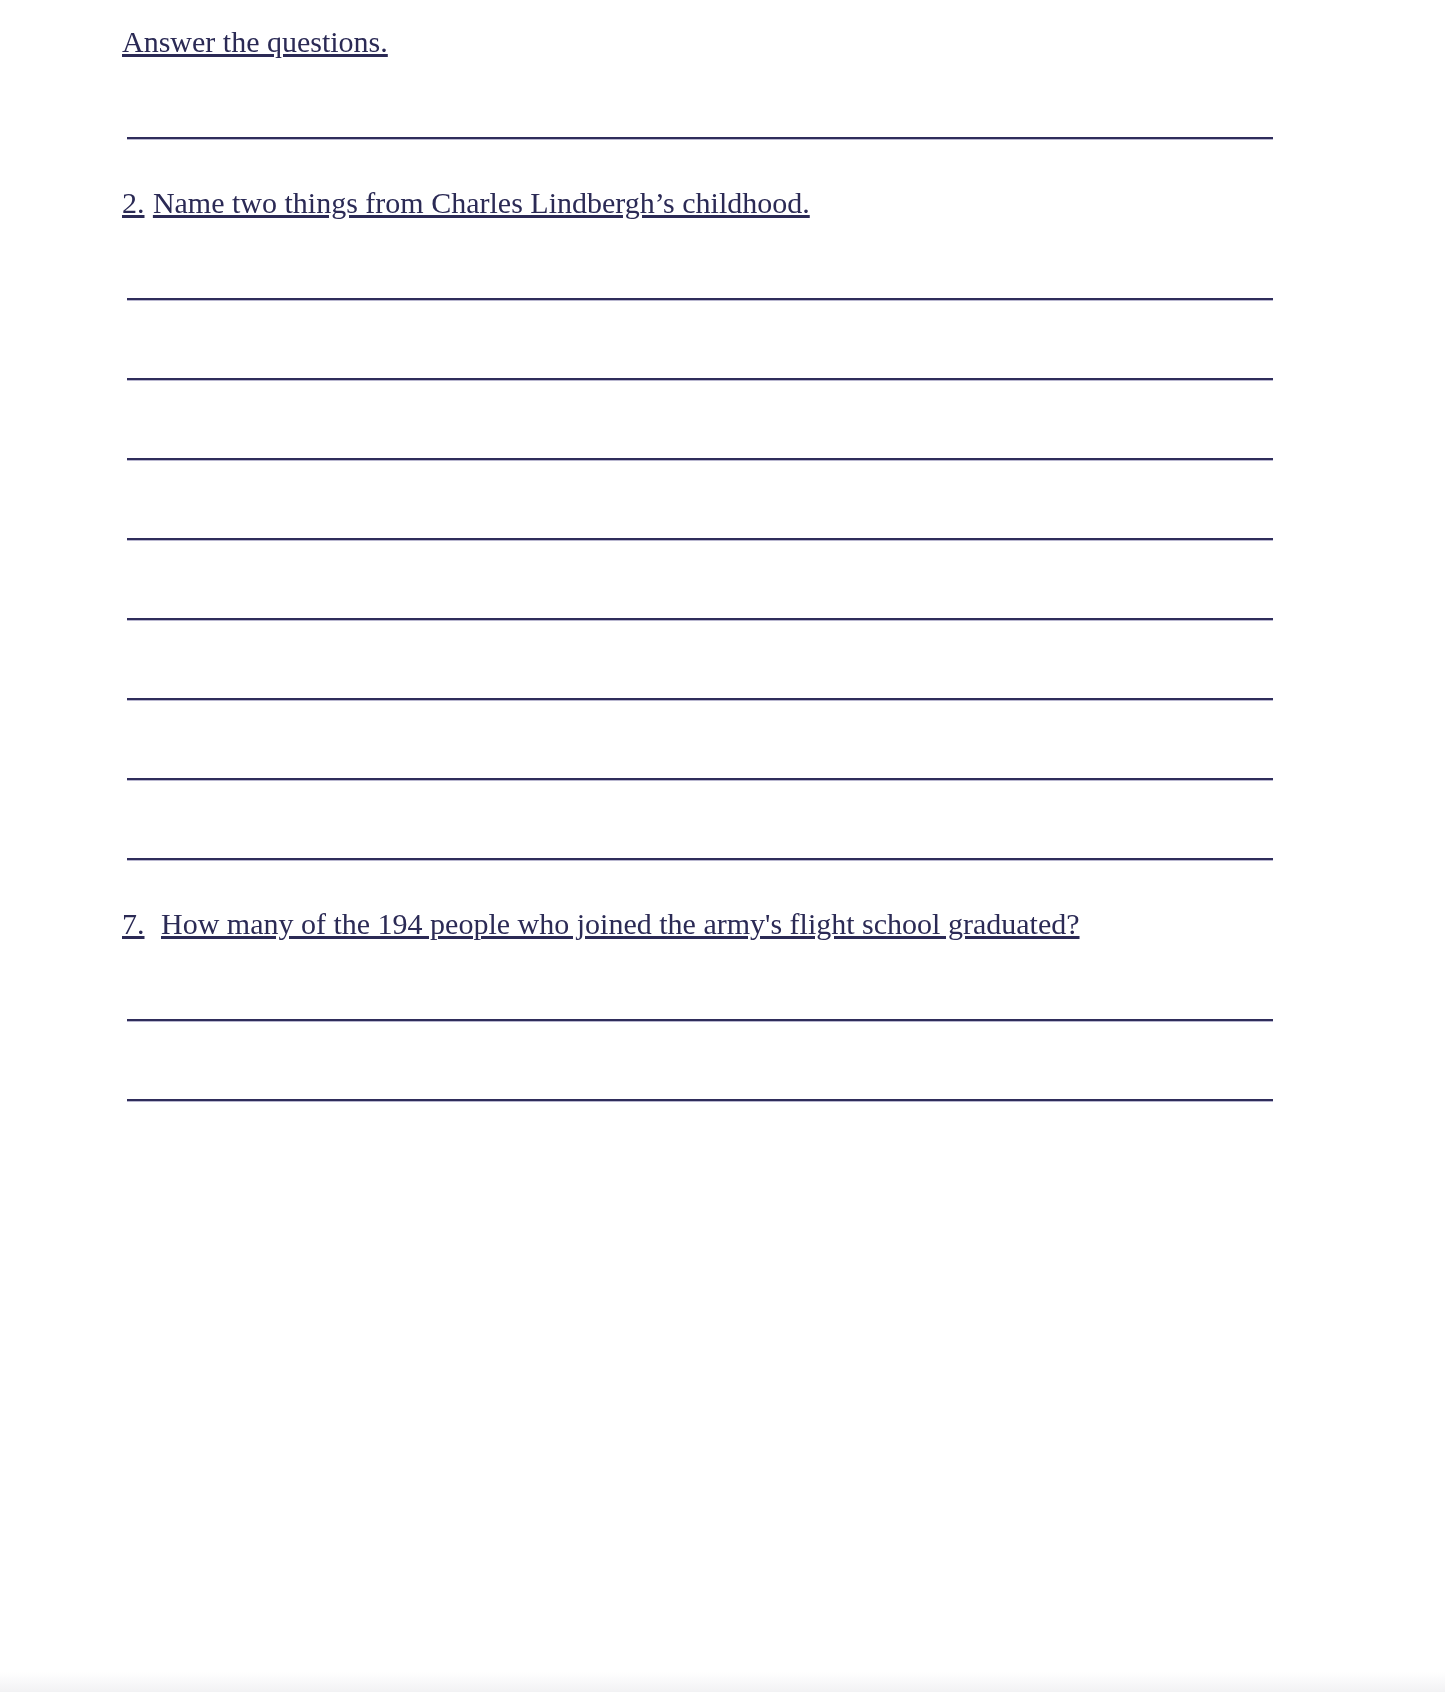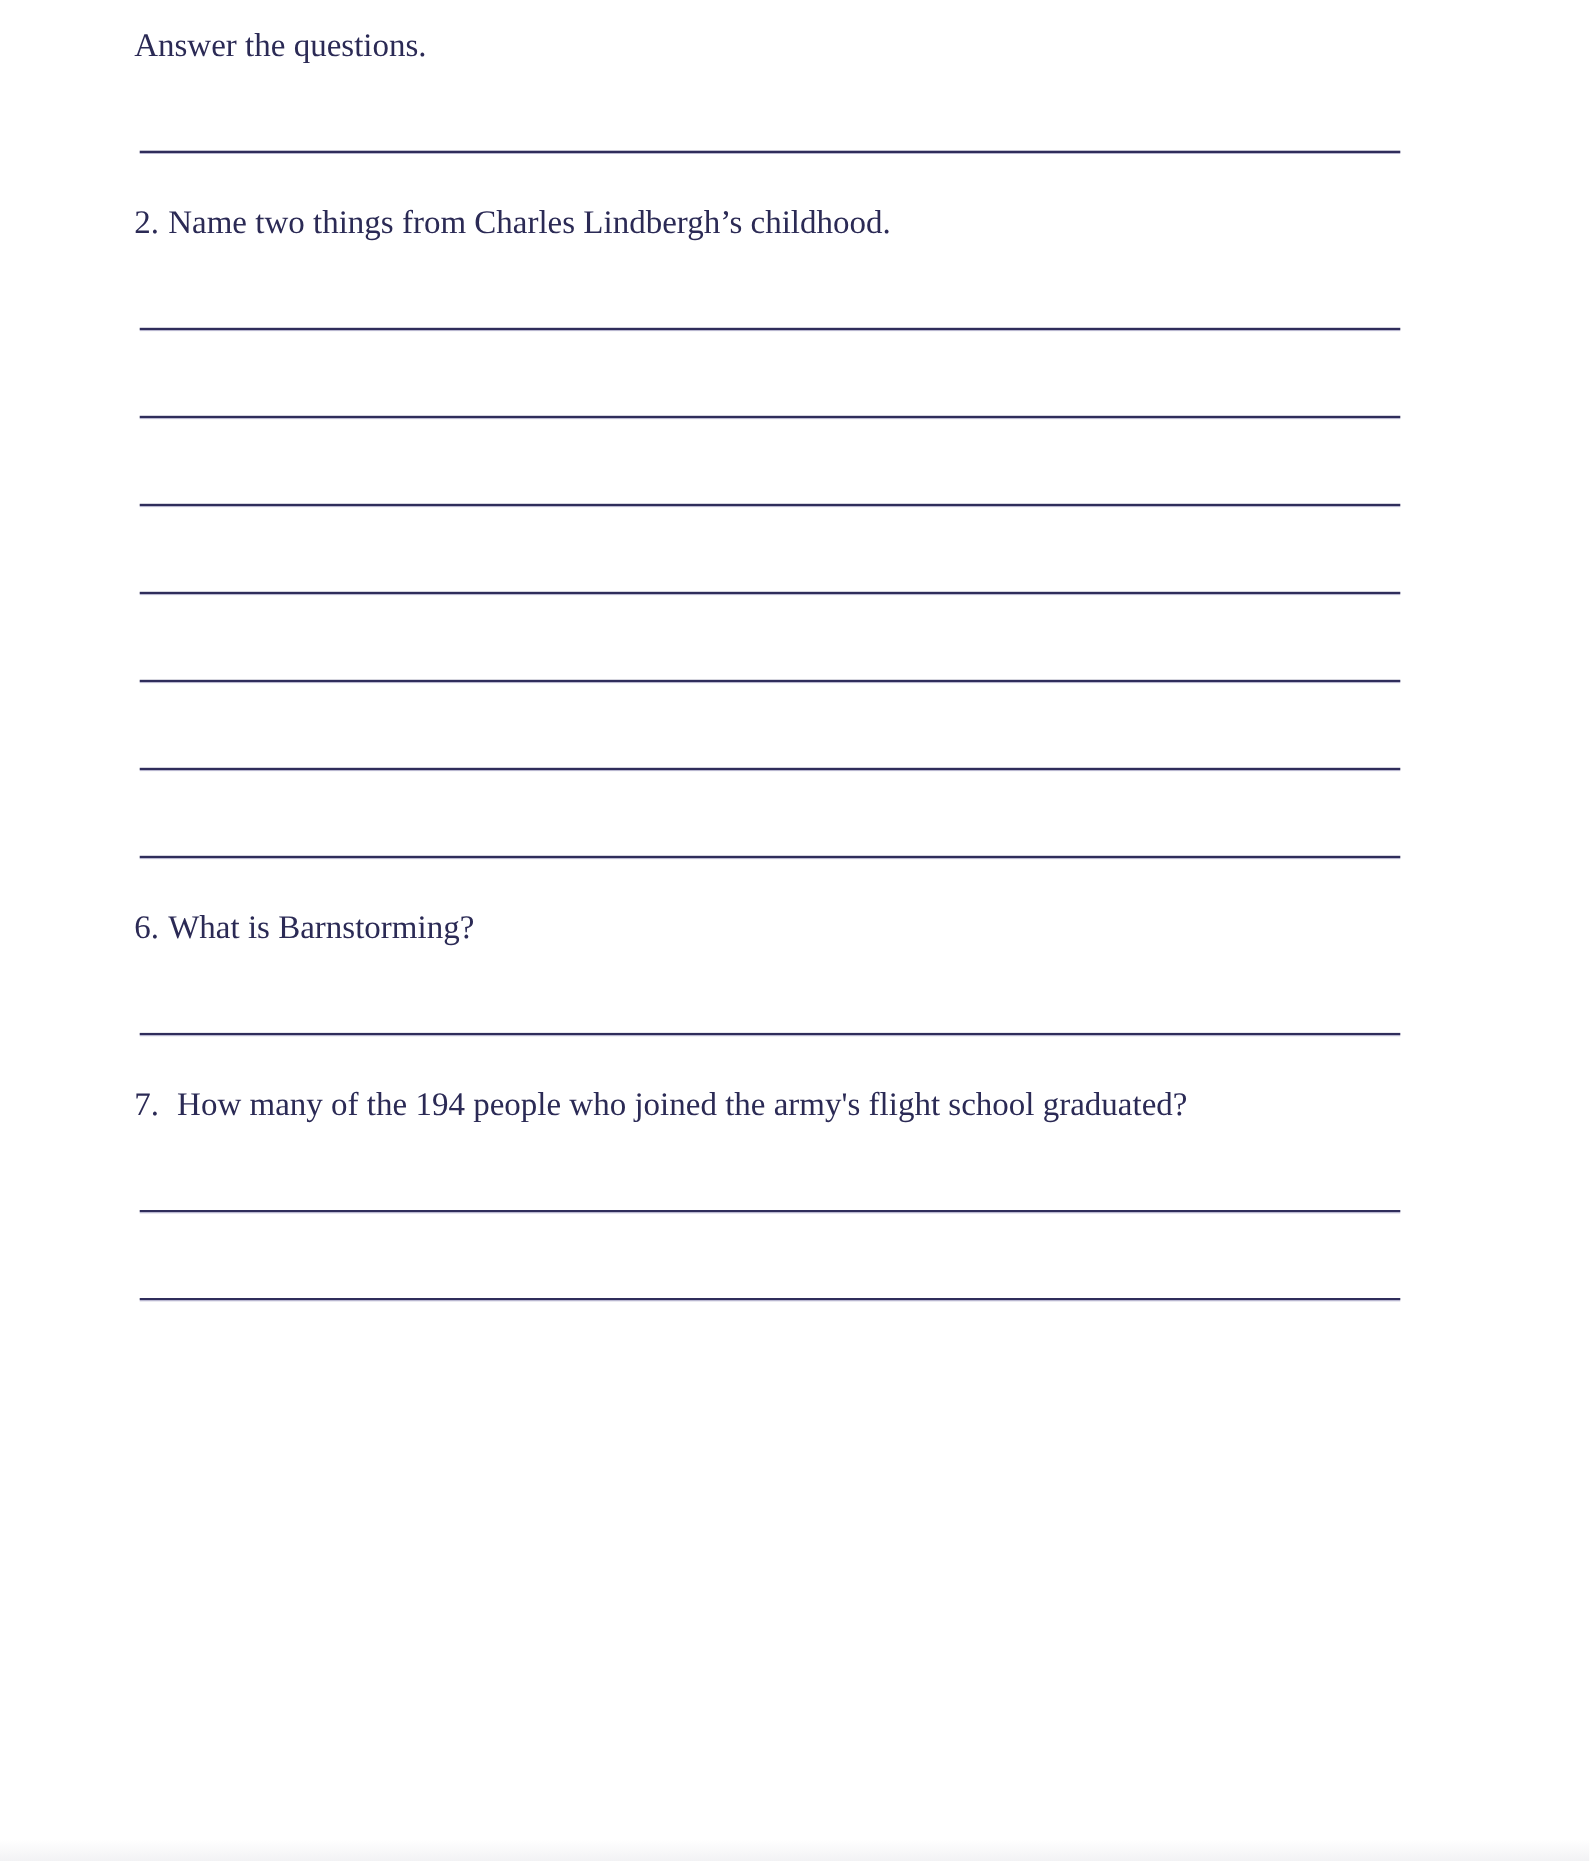--- a/index.html
+++ b/index.html
@@ -9,20 +9,21 @@
     background: #ffffff;
     overflow: hidden;
   }
   .worksheet {
     position: relative;
     width: 1445px; height: 1692px;
     padding: 20px 140px 16px 122px;
     font-family: "Liberation Serif", "DejaVu Serif", serif;
     color: #2b2a55;
     background: #ffffff;
+    text-decoration: underline;
   }
   .title {
     margin: 0;
     font-size: 30px;
     line-height: 43px;
     white-space: nowrap;
   }
   .question {
     margin: 41px 0 0 0;
     font-size: 30px;
@@ -60,21 +61,20 @@
   <div class="answer-line"></div>
 
   <div class="answer-line"></div>
 
   <div class="answer-line"></div>
   <div class="answer-line"></div>
   <div class="answer-line"></div>
 
   <div class="answer-line"></div>
 
-  <p class="question"><span class="qnum">6.</span><span>What is Barnstorming?</span></p>
   <div class="answer-line"></div>
 
   <p class="question"><span class="qnum wide-gap">7.</span><span>How many of the 194 people who joined the army's flight school graduated?</span></p>
   <div class="answer-line"></div>
 
   <div class="answer-line"></div>
 
   <div class="bottom-edge"></div>
 </div>
 

